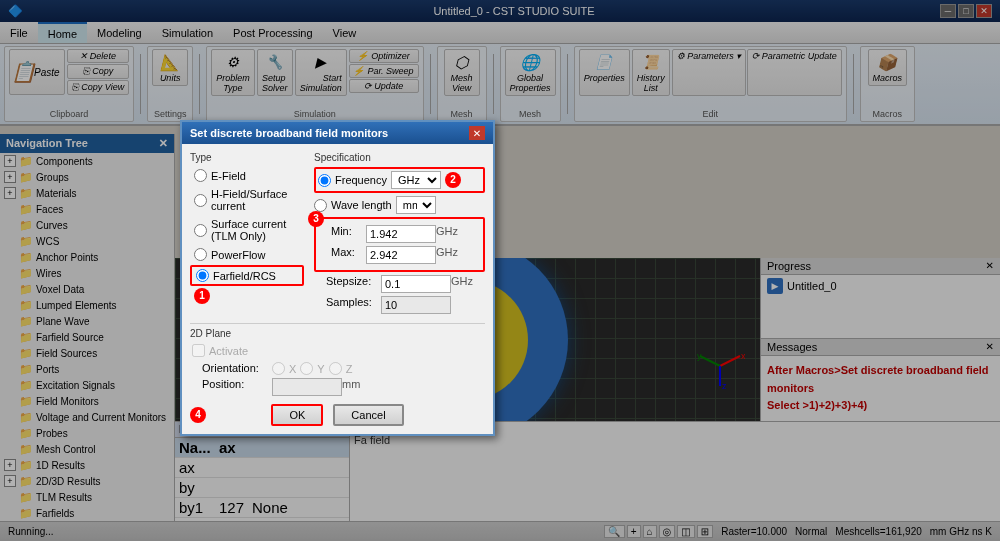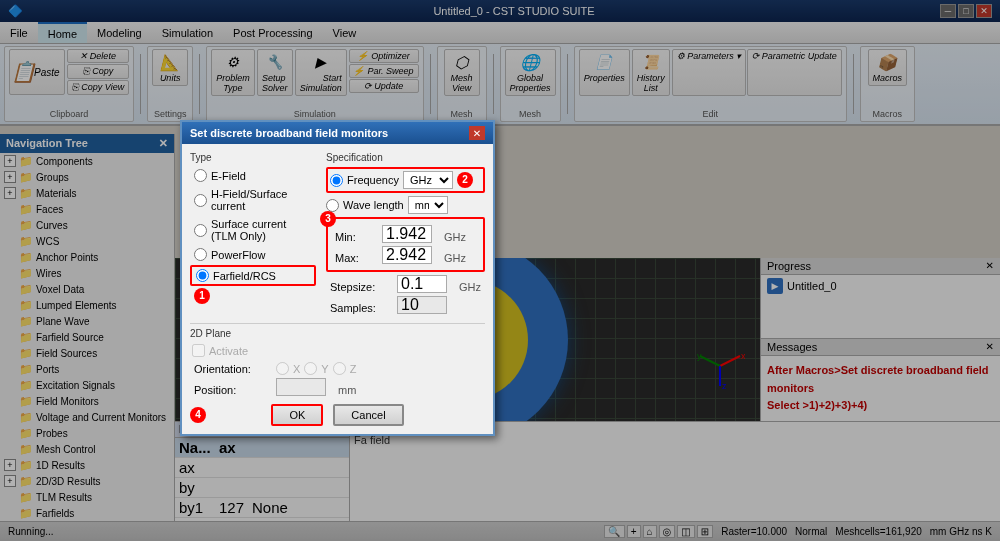--- a/index.html
+++ b/index.html
@@ -54,23 +54,23 @@
     .modal-right { flex: 1.2; }
     .section-label { font-size: 10px; color: #333; margin-bottom: 4px; }
 
     
     .radio-option { display: flex; align-items: center; padding: 2px 4px; margin: 2px 0; cursor: pointer; }
     .radio-option input[type=radio] { margin-right: 4px; }
     .radio-option.selected { border: 2px solid red; border-radius: 2px; }
     .radio-option label { font-size: 11px; cursor: pointer; }
 
     
-    .spec-row { display: flex; align-items: flex-end; gap: 12px; margin: 3px 4px; }
+    .spec-row { display: flex; align-items: flex-start; gap: 0; margin: 3px 12px; }
     .spec-label { font-size: 11px; min-width: 35px; }
-    .spec-input { border: 1px solid #aaa; background: white; padding: 1px 3px; font-size: 16px; height: 18px; width: 50px; }
+    .spec-input { border: 1px solid #aaa; background: white; padding: 1px 3px; font-size: 11px; height: 18px; width: 70px; }
     .spec-unit { font-size: 11px; color: #555; }
     .spec-select { border: 1px solid #aaa; background: white; padding: 1px 2px; font-size: 11px; height: 18px; width: 50px; }
 
     
     .plane-section { border-top: 1px solid #ccc; margin-top: 6px; padding-top: 4px; }
     .plane-label { font-size: 10px; color: #333; margin-bottom: 3px; }
 
     
     .modal-buttons { display: flex; justify-content: center; gap: 10px; margin-top: 8px; }
     .modal-btn { padding: 3px 16px; border: 2px solid #888; background: linear-gradient(to bottom, #e8e8e8, #d0d0d0); font-size: 11px; cursor: pointer; border-radius: 2px; }

